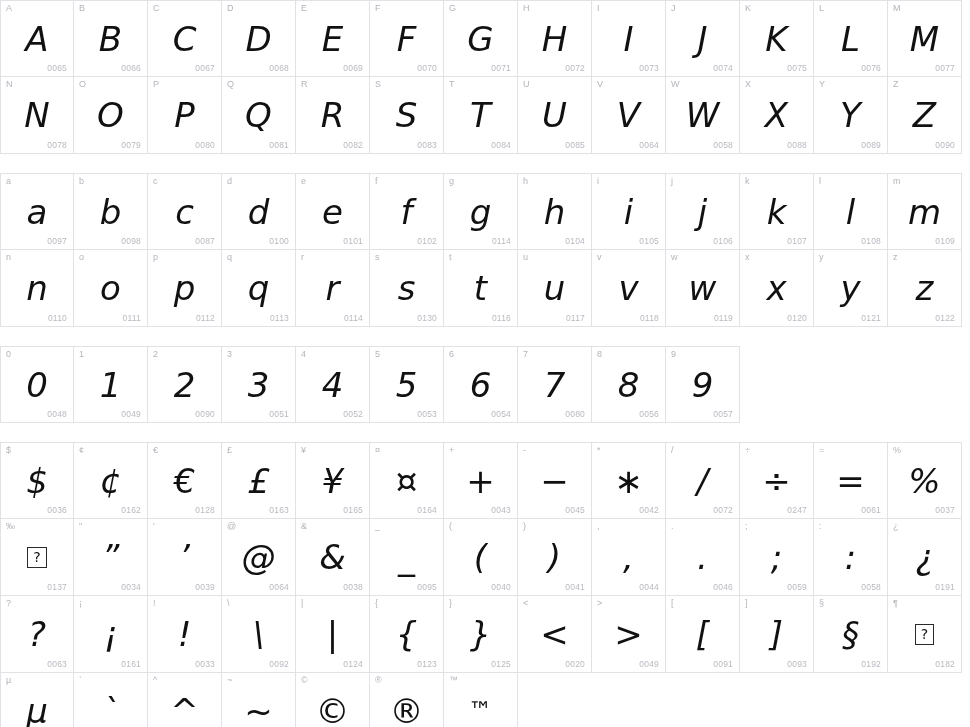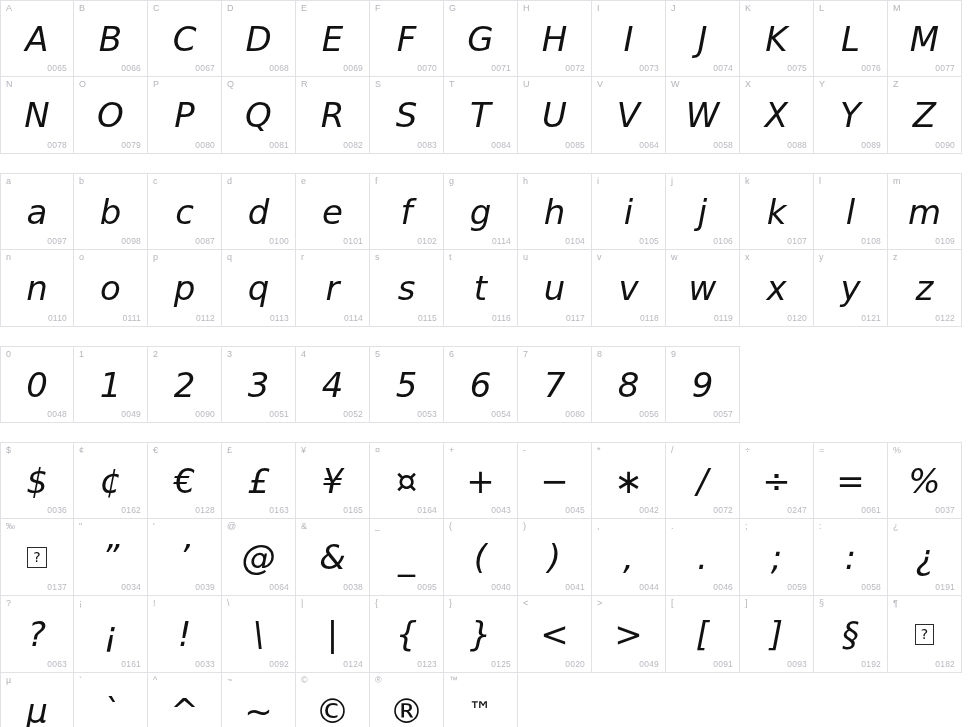--- a/index.html
+++ b/index.html
@@ -311,21 +311,21 @@
         <div class="ch-code">0113</div>
       </div>
       <div class="cell">
         <div class="ch-label">r</div>
         <div class="glyph">r</div>
         <div class="ch-code">0114</div>
       </div>
       <div class="cell">
         <div class="ch-label">s</div>
         <div class="glyph">s</div>
-        <div class="ch-code">0115</div>
+        <div class="ch-code">0130</div>
       </div>
       <div class="cell">
         <div class="ch-label">t</div>
         <div class="glyph">t</div>
         <div class="ch-code">0116</div>
       </div>
       <div class="cell">
         <div class="ch-label">u</div>
         <div class="glyph">u</div>
         <div class="ch-code">0117</div>

